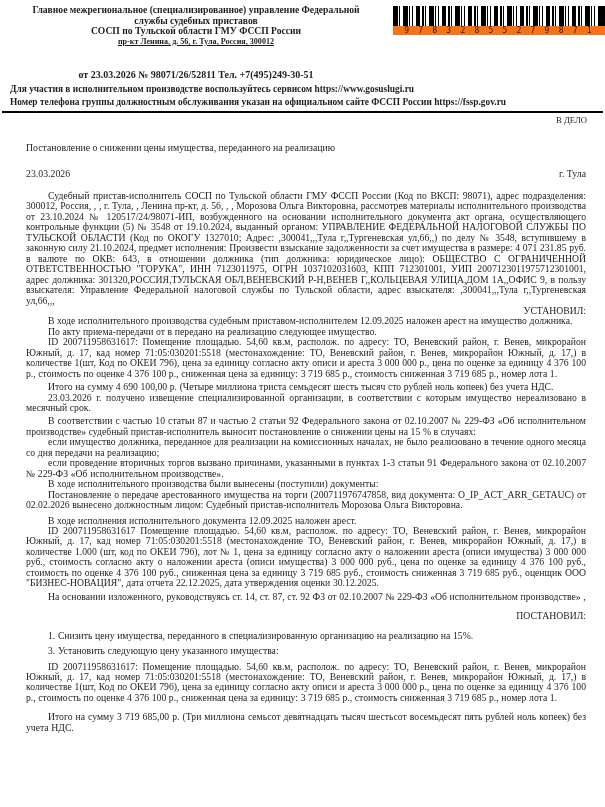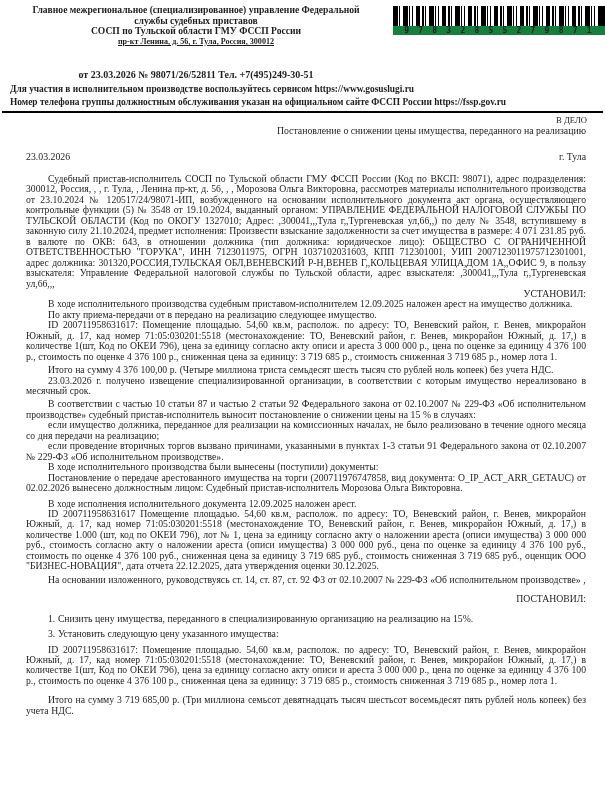--- a/index.html
+++ b/index.html
@@ -21,33 +21,33 @@
   .barcode{
     height:27px;width:212px;
     background:repeating-linear-gradient(90deg,
       #000 0 2px,#fff 2px 3px,#000 3px 4px,#fff 4px 7px,
       #000 7px 12px,#fff 12px 13px,#000 13px 14px,#fff 14px 16px,
       #000 16px 17px,#fff 17px 20px,#000 20px 24px,#fff 24px 26px);
     border-left:3px solid #000;border-right:3px solid #000;
     box-sizing:border-box;
   }
   .barcode-digits{
-    margin-top:-7px;background:#15803d;text-align:center;
-    font-family:"DejaVu Sans Mono",monospace;font-weight:bold;
+    margin-top:-7px;background:#f97316;text-align:center;
+    font-family:"DejaVu Sans Mono",monospace;font-weight:normal;
     font-size:8px;letter-spacing:2.2px;white-space:nowrap;
   }
   .note{font-weight:bold;font-size:9.4px;line-height:10.6px;padding:0 24px 0 10px;}
   .note.first{margin-top:4px;}
   .note.second{margin-top:3px;}
   .rule{border-top:2.6px solid #000;margin:3px 2px 0 2px;}
   .v-delo{text-align:right;font-size:8.6px;padding:2px 18px 0 0;}
 
   
   .doc{padding:0 19px 0 26px;}
-  .doc-title{text-align:right;font-size:9.8px;}
+  .doc-title{text-align:left;font-size:9.8px;margin-top:17px;}
   .date-row{display:flex;justify-content:space-between;font-size:9.8px;margin-top:15px;}
   .doc-text{margin-top:12px;}
   p.b{
     margin:0;font-size:9.7px;line-height:10.45px;
     text-align:justify;text-indent:22px;
     word-spacing:0.2px;
   }
   p.center{text-align:right;text-indent:0;}
   .mt-xs{margin-top:3px !important;}
   .mt-sm{margin-top:5px !important;}
@@ -85,21 +85,21 @@
       <span>23.03.2026</span>
       <span>г. Тула</span>
     </div>
 
     <div class="doc-text">
       <p class="b">Судебный пристав-исполнитель СОСП по Тульской области ГМУ ФССП России (Код по ВКСП: 98071), адрес подразделения: 300012, Россия, , , г. Тула, , Ленина пр-кт, д. 56, , , Морозова Ольга Викторовна, рассмотрев материалы исполнительного производства от 23.10.2024 № 120517/24/98071-ИП, возбужденного на основании исполнительного документа акт органа, осуществляющего контрольные функции (5) №  3548 от 19.10.2024, выданный органом: УПРАВЛЕНИЕ ФЕДЕРАЛЬНОЙ НАЛОГОВОЙ СЛУЖБЫ ПО ТУЛЬСКОЙ ОБЛАСТИ (Код по ОКОГУ 1327010; Адрес: ,300041,,,Тула г,,Тургеневская ул,66,,) по делу № 3548, вступившему в законную силу 21.10.2024, предмет исполнения: Произвести взыскание задолженности за счет имущества в размере: 4 071 231.85 руб. в валюте по ОКВ: 643, в отношении должника (тип должника: юридическое лицо): ОБЩЕСТВО С ОГРАНИЧЕННОЙ ОТВЕТСТВЕННОСТЬЮ "ГОРУКА", ИНН 7123011975, ОГРН 1037102031603, КПП 712301001, УИП 2007123011975712301001, адрес должника: 301320,РОССИЯ,ТУЛЬСКАЯ ОБЛ,ВЕНЕВСКИЙ Р-Н,ВЕНЕВ Г,,КОЛЬЦЕВАЯ УЛИЦА,ДОМ 1А,,ОФИС 9, в пользу взыскателя: Управление Федеральной налоговой службы по Тульской области, адрес взыскателя: ,300041,,,Тула г,,Тургеневская ул,66,,,</p>
       <p class="b center">УСТАНОВИЛ:</p>
       <p class="b">В ходе исполнительного производства судебным приставом-исполнителем 12.09.2025 наложен арест на имущество должника.</p>
       <p class="b">По акту приема-передачи от в передано на реализацию следующее имущество.</p>
       <p class="b">ID 200711958631617: Помещение площадью. 54,60 кв.м, располож. по адресу: ТО, Веневский район, г. Венев, микрорайон Южный, д. 17, кад номер 71:05:030201:5518 (местонахождение: ТО, Веневский район, г. Венев, микрорайон Южный, д. 17,) в количестве 1(шт, Код по ОКЕИ 796), цена за единицу согласно акту описи и ареста 3 000 000 р., цена по оценке за единицу 4 376 100 р., стоимость по оценке 4 376 100 р., сниженная цена за единицу: 3 719 685 р., стоимость сниженная 3 719 685 р., номер лота 1.</p>
-      <p class="b mt-xs">Итого на сумму 4 376 100,00 р. (Четыре миллиона триста семьдесят шесть тысяч сто рублей ноль копеек) без учета НДС.</p>
+      <p class="b mt-xs">Итого на сумму 4 690 100,00 р. (Четыре миллиона триста семьдесят шесть тысяч сто рублей ноль копеек) без учета НДС.</p>
       <p class="b">23.03.2026 г. получено извещение специализированной организации, в соответствии с которым имущество нереализовано в месячный срок.</p>
       <p class="b mt-xs">В соответствии с частью 10 статьи 87 и частью 2 статьи 92 Федерального закона от 02.10.2007 № 229-ФЗ «Об исполнительном производстве» судебный пристав-исполнитель выносит постановление о снижении цены на 15 % в случаях:</p>
       <p class="b">если имущество должника, переданное для реализации на комиссионных началах, не было реализовано в течение одного месяца со дня передачи на реализацию;</p>
       <p class="b">если проведение вторичных торгов вызвано причинами, указанными в пунктах 1-3 статьи 91 Федерального закона от 02.10.2007 № 229-ФЗ «Об исполнительном производстве».</p>
       <p class="b">В ходе исполнительного производства были вынесены (поступили) документы:</p>
       <p class="b">Постановление о передаче арестованного имущества на торги (200711976747858, вид документа: O_IP_ACT_ARR_GETAUC) от 02.02.2026 вынесено должностным лицом: Судебный пристав-исполнитель Морозова Ольга Викторовна.</p>
       <p class="b mt-sm">В ходе исполнения исполнительного документа 12.09.2025 наложен арест.</p>
       <p class="b">ID 200711958631617 Помещение площадью. 54,60 кв.м, располож. по адресу: ТО, Веневский район, г. Венев, микрорайон Южный, д. 17, кад номер 71:05:030201:5518 (местонахождение ТО, Веневский район, г. Венев, микрорайон Южный, д. 17,) в количестве 1.000 (шт, код по ОКЕИ 796), лот № 1, цена за единицу согласно акту о наложении ареста (описи имущества) 3 000 000 руб., стоимость согласно акту о наложении ареста (описи имущества) 3 000 000 руб., цена по оценке за единицу 4 376 100 руб., стоимость по оценке 4 376 100 руб., сниженная цена за единицу 3 719 685 руб., стоимость сниженная 3 719 685 руб., оценщик ООО "БИЗНЕС-НОВАЦИЯ", дата отчета 22.12.2025, дата утверждения оценки 30.12.2025.</p>
       <p class="b mt-xs">На основании изложенного, руководствуясь ст. 14, ст. 87, ст. 92 ФЗ от 02.10.2007 №  229-ФЗ «Об исполнительном производстве» ,</p>
       <p class="b center mt-md">ПОСТАНОВИЛ:</p>

